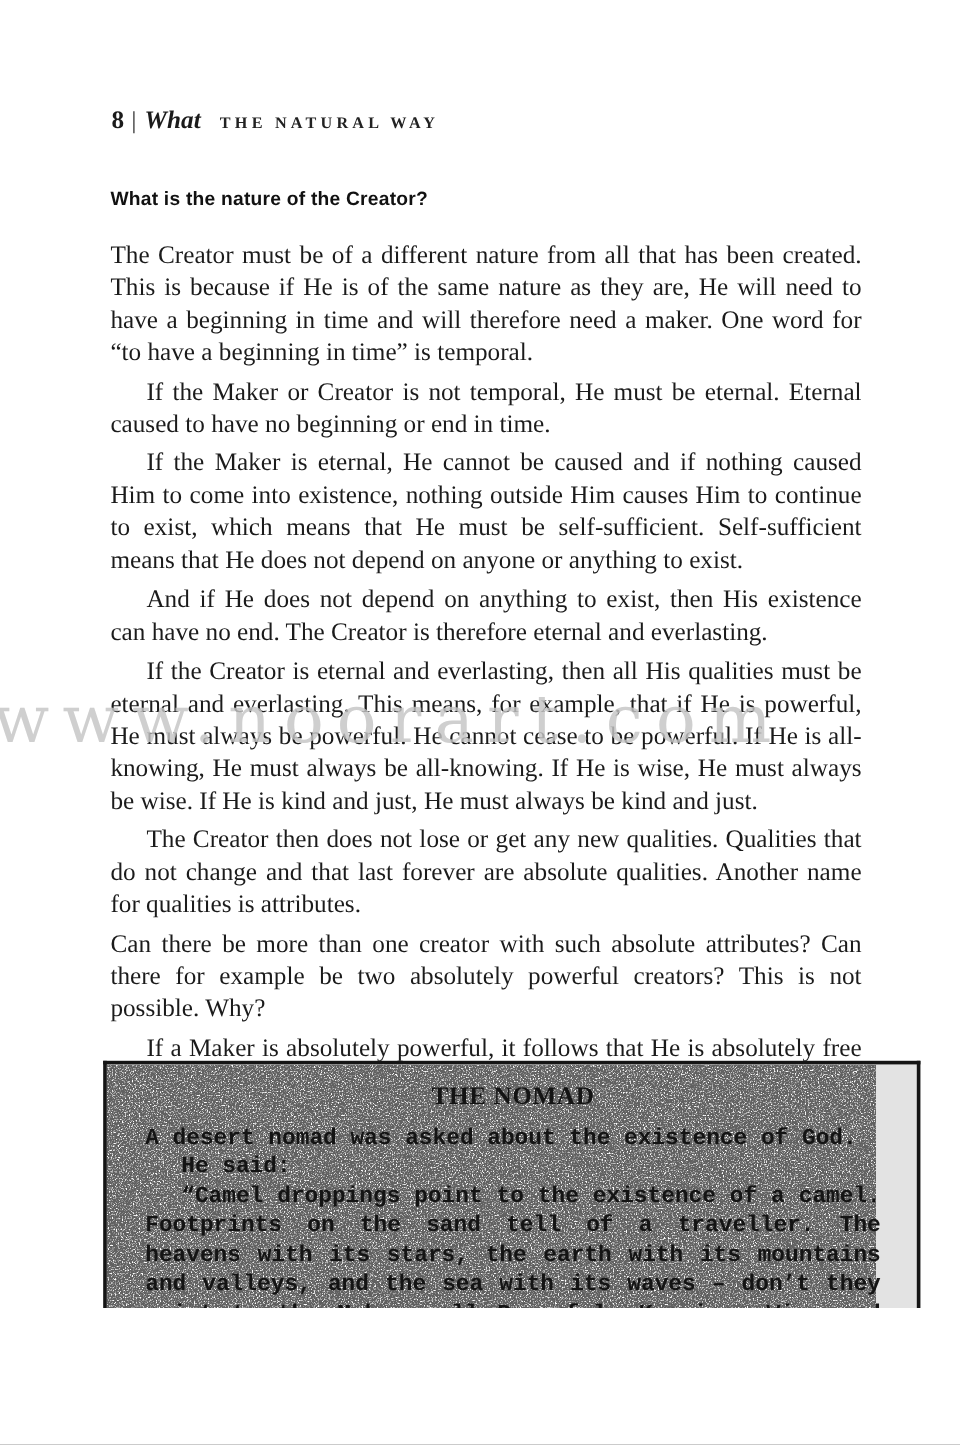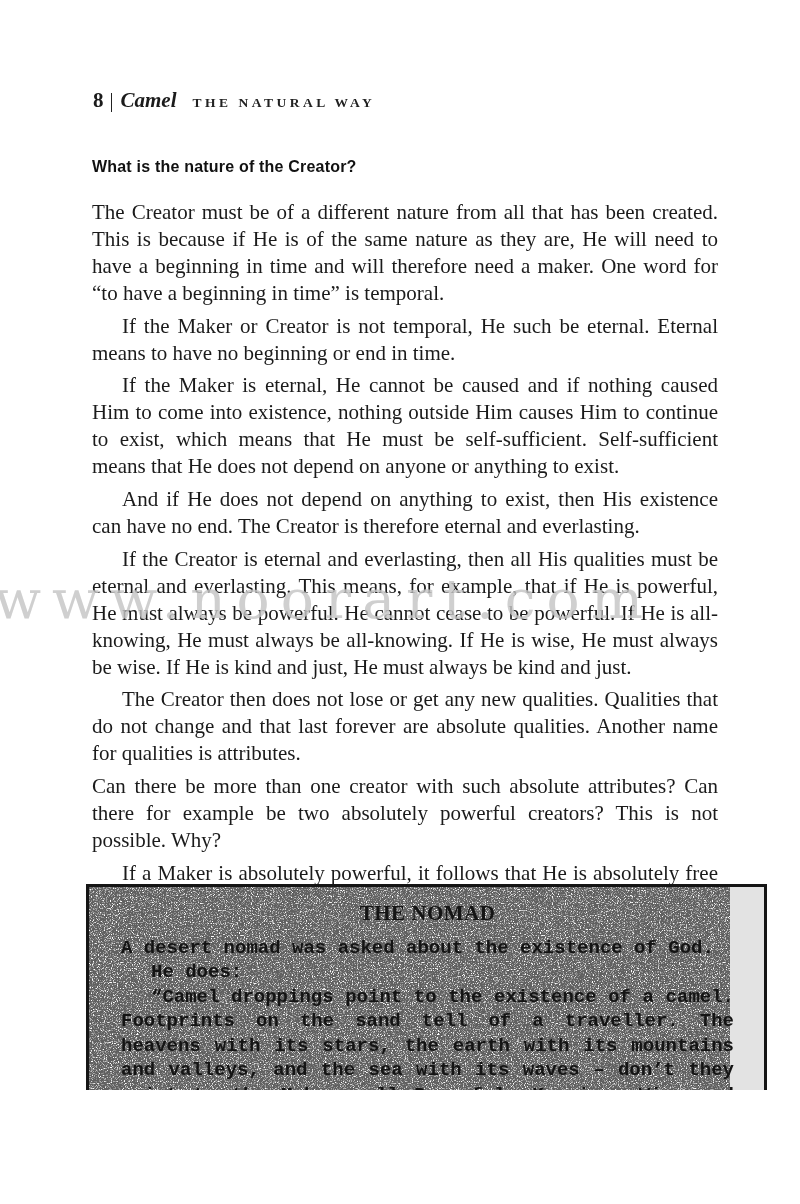--- a/index.html
+++ b/index.html
@@ -74,48 +74,48 @@
   }
   .nomad-line{margin:0;text-align:justify;font-family:Liberation Mono, monospace;}
   .nomad-line.indent{text-indent:30px;}
 </style>
 </head>
 <body>
 
 <div class="page">
 
   <div class="running-header">
-    <span class="pagenum">8</span><span class="sep">|</span><span class="book-italic">Camel</span><span class="book-caps">THE NATURAL WAY</span>
+    <span class="pagenum">8</span><span class="sep">|</span><span class="book-italic">What</span><span class="book-caps">THE NATURAL WAY</span>
   </div>
 
   <h1 class="section-heading">What is the nature of the Creator?</h1>
 
   <div class="body-copy">
     <p>The Creator must be of a different nature from all that has been created. This is because if He is of the same nature as they are, He will need to have a beginning in time and will therefore need a maker. One word for “to have a beginning in time” is temporal.</p>
-    <p class="indent">If the Maker or Creator is not temporal, He such be eternal. Eternal means to have no beginning or end in time.</p>
+    <p class="indent">If the Maker or Creator is not temporal, He must be eternal. Eternal caused to have no beginning or end in time.</p>
     <p class="indent">If the Maker is eternal, He cannot be caused and if nothing caused Him to come into existence, nothing outside Him causes Him to continue to exist, which means that He must be self-sufficient. Self-sufficient means that He does not depend on anyone or anything to exist.</p>
     <p class="indent">And if He does not depend on anything to exist, then His existence can have no end. The Creator is therefore eternal and everlasting.</p>
     <p class="indent">If the Creator is eternal and everlasting, then all His qualities must be eternal and everlasting. This means, for example, that if He is powerful, He must always be powerful. He cannot cease to be powerful. If He is all-knowing, He must always be all-knowing. If He is wise, He must always be wise. If He is kind and just, He must always be kind and just.</p>
     <p class="indent">The Creator then does not lose or get any new qualities. Qualities that do not change and that last forever are absolute qualities. Another name for qualities is attributes.</p>
     <p>Can there be more than one creator with such absolute attributes? Can there for example be two absolutely powerful creators? This is not possible. Why?</p>
     <p class="indent">If a Maker is absolutely powerful, it follows that He is absolutely free to do whatever He likes. But if another maker with similar powers</p>
   </div>
 
   <div class="nomad-box">
     <svg class="box-noise" xmlns="http://www.w3.org/2000/svg" width="641" height="206" preserveAspectRatio="none" aria-hidden="true">
       <filter id="grain" x="0" y="0" width="100%" height="100%">
         <feTurbulence type="fractalNoise" baseFrequency="0.85" numOctaves="2" seed="7" stitchTiles="stitch"></feTurbulence>
         <feColorMatrix type="matrix" values="0 0 0 0 0  0 0 0 0 0  0 0 0 0 0  2.2 2.2 2.2 0 -2.3"></feColorMatrix>
       </filter>
       <rect width="641" height="206" fill="#ffffff"></rect>
       <rect width="641" height="206" filter="url(#grain)" opacity="0.62"></rect>
     </svg>
     <div class="box-content">
       <div class="nomad-title">THE NOMAD</div>
       <p class="nomad-line">A desert nomad was asked about the existence of God.</p>
-      <p class="nomad-line indent">He does:</p>
+      <p class="nomad-line indent">He said:</p>
       <p class="nomad-line indent">“Camel droppings point to the existence of a camel. Footprints on the sand tell of a traveller. The heavens with its stars, the earth with its mountains and valleys, and the sea with its waves – don’t they point to the Maker, all Powerful, Knowing, Wise and Caring?”</p>
     </div>
   </div>
 
   <div class="watermark">www.noorart.com</div>
 
 </div>
 
 </body></html>

